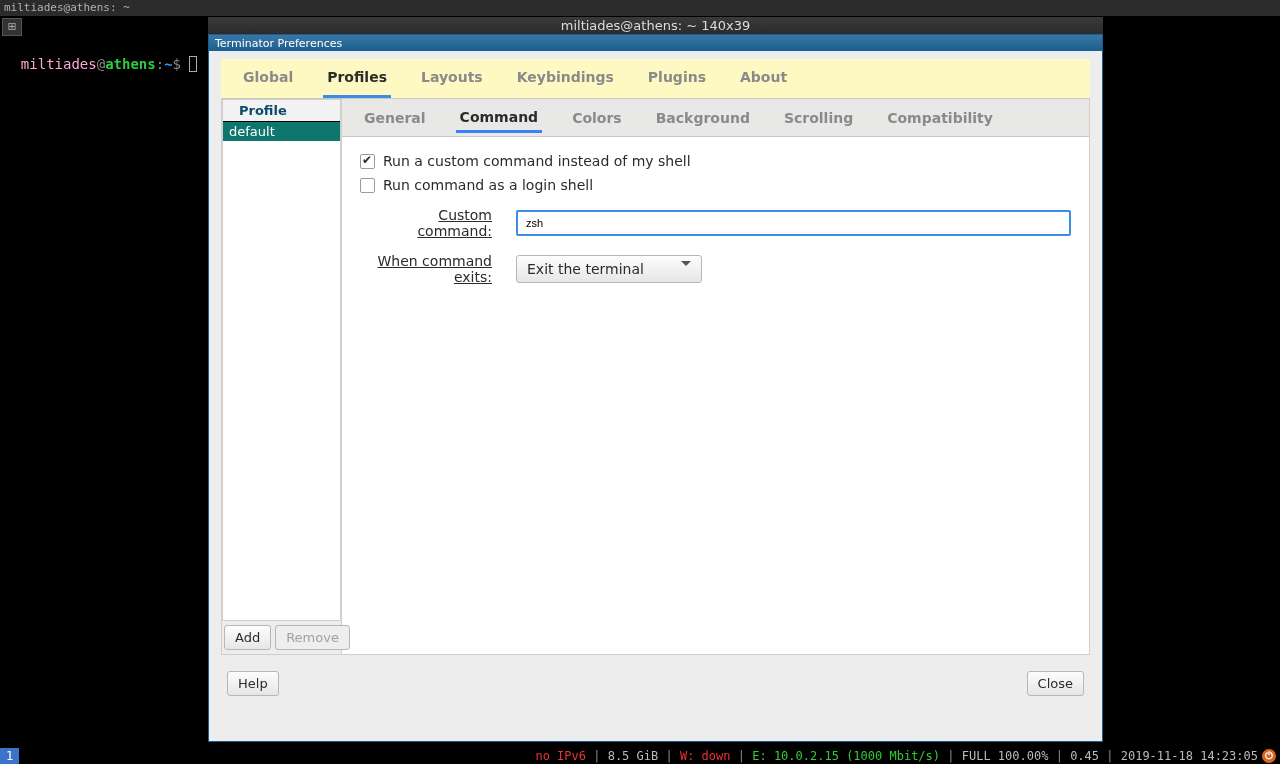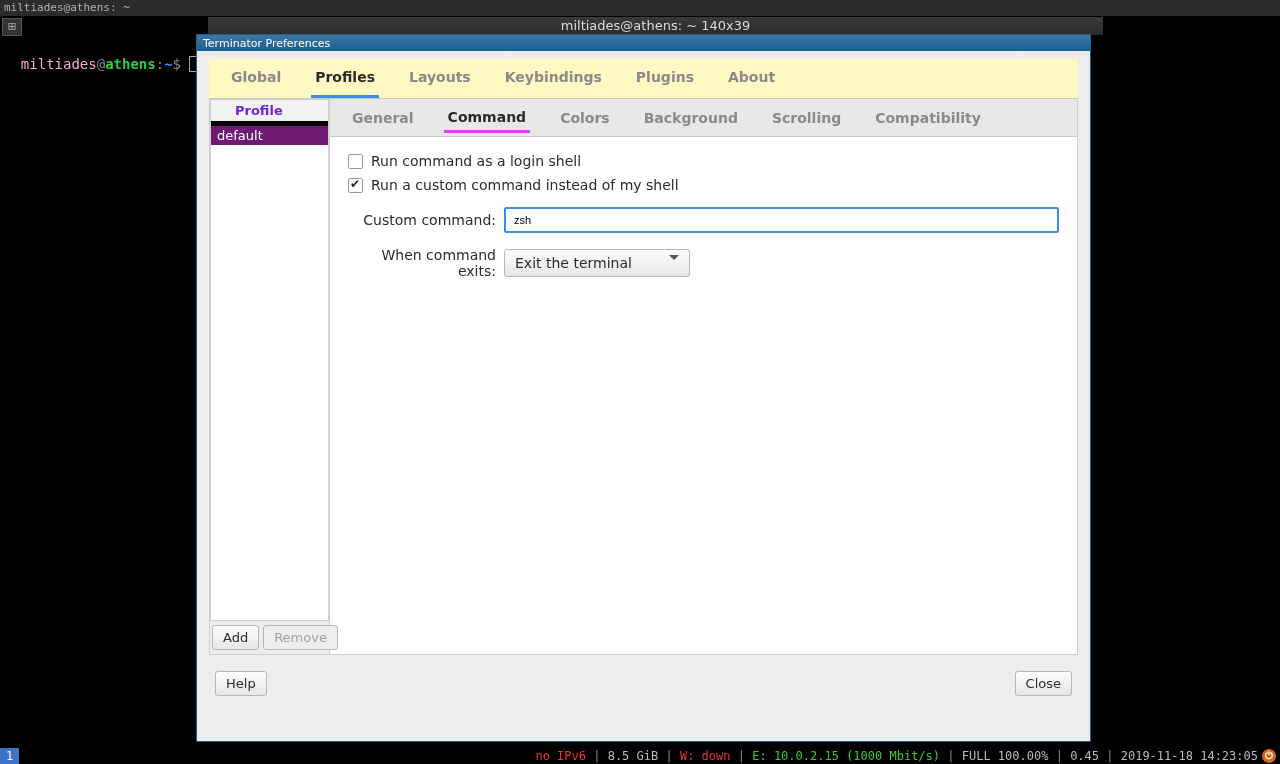--- a/index.html
+++ b/index.html
@@ -66,21 +66,21 @@
     color: #ddd;
     font-size: 13px;
     text-align: center;
     line-height: 18px;
     font-family: "DejaVu Sans", sans-serif;
   }
 
   
   .prefs-dialog {
     position: absolute;
-    left: 196px;
+    left: 208px;
     top: 34px;
     width: 895px;
     height: 708px;
     background: #ededed;
     border: 1px solid #1c5d8c;
   }
   .prefs-titlebar {
     background: linear-gradient(#3a77a6,#1c5e8d);
     color: #fff;
     font-size: 11px;
@@ -131,33 +131,33 @@
     border-right: 1px solid #cfcfcf;
   }
   .side-list {
     flex: 1;
     background: #fff;
     border: 1px solid #cfcfcf;
     margin: 0;
   }
   .side-header {
     background: #f2f2f2;
-    color: #6d28d9;
+    color: #0c4a6e;
     font-weight: bold;
-    padding: 3px 24px;
-    border-bottom: 5px solid #000000;
+    padding: 3px 16px;
+    border-bottom: 1px solid #000000;
     font-size: 13px;
   }
   .side-item {
     padding: 2px 6px;
     font-size: 13px;
     cursor: pointer;
   }
   .side-item.selected {
-    background: #701a75;
+    background: #0f766e;
     color: #fff;
   }
   .side-btns {
     display: flex;
     gap: 4px;
     padding: 4px 2px;
     background: #ededed;
   }
   .btn {
     border: 1px solid #b7b7b7;
@@ -191,21 +191,21 @@
   }
   .tab-inner {
     color: #8a8a8a;
     font-size: 14px;
     font-weight: 600;
     cursor: pointer;
     padding: 5px 4px;
   }
   .tab-inner.active {
     color: #2b2b2b;
-    border-bottom: 3px solid #d946ef;
+    border-bottom: 3px solid #3b82f6;
     margin-bottom: -1px;
   }
 
   .form-area {
     padding: 16px 18px;
     color: #2b2b2b;
     font-size: 14px;
   }
   .check-row {
     display: flex;
@@ -231,22 +231,23 @@
     top: -2px;
   }
   .field-row {
     display: flex;
     align-items: center;
     margin-top: 14px;
   }
   .field-label {
     width: 156px;
     text-align: right;
-    padding-right: 8px;
-    color: #2b2b2b;
+    padding-right: 24px;
+    color: #2b2b2b;
+    text-decoration: underline;
   }
   .text-input {
     flex: 1;
     border: 2px solid #3d8de0;
     border-radius: 2px;
     padding: 5px 8px;
     font-size: 11px;
     outline: none;
   }
   .dropdown {
@@ -361,26 +362,26 @@
         <div class="tabs-inner">
           <div class="tab-inner">General</div>
           <div class="tab-inner active">Command</div>
           <div class="tab-inner">Colors</div>
           <div class="tab-inner">Background</div>
           <div class="tab-inner">Scrolling</div>
           <div class="tab-inner">Compatibility</div>
         </div>
         <div class="form-area">
           <div class="check-row">
+            <div class="checkbox checked"></div>
+            <span>Run a custom command instead of my shell</span>
+          </div>
+          <div class="check-row">
             <div class="checkbox"></div>
             <span>Run command as a login shell</span>
-          </div>
-          <div class="check-row">
-            <div class="checkbox checked"></div>
-            <span>Run a custom command instead of my shell</span>
           </div>
           <div class="field-row">
             <div class="field-label">Custom command:</div>
             <input class="text-input" value="zsh" style="">
           </div>
           <div class="field-row">
             <div class="field-label">When command exits:</div>
             <div class="dropdown">
               <span>Exit the terminal</span>
               <span class="chevron"></span>

